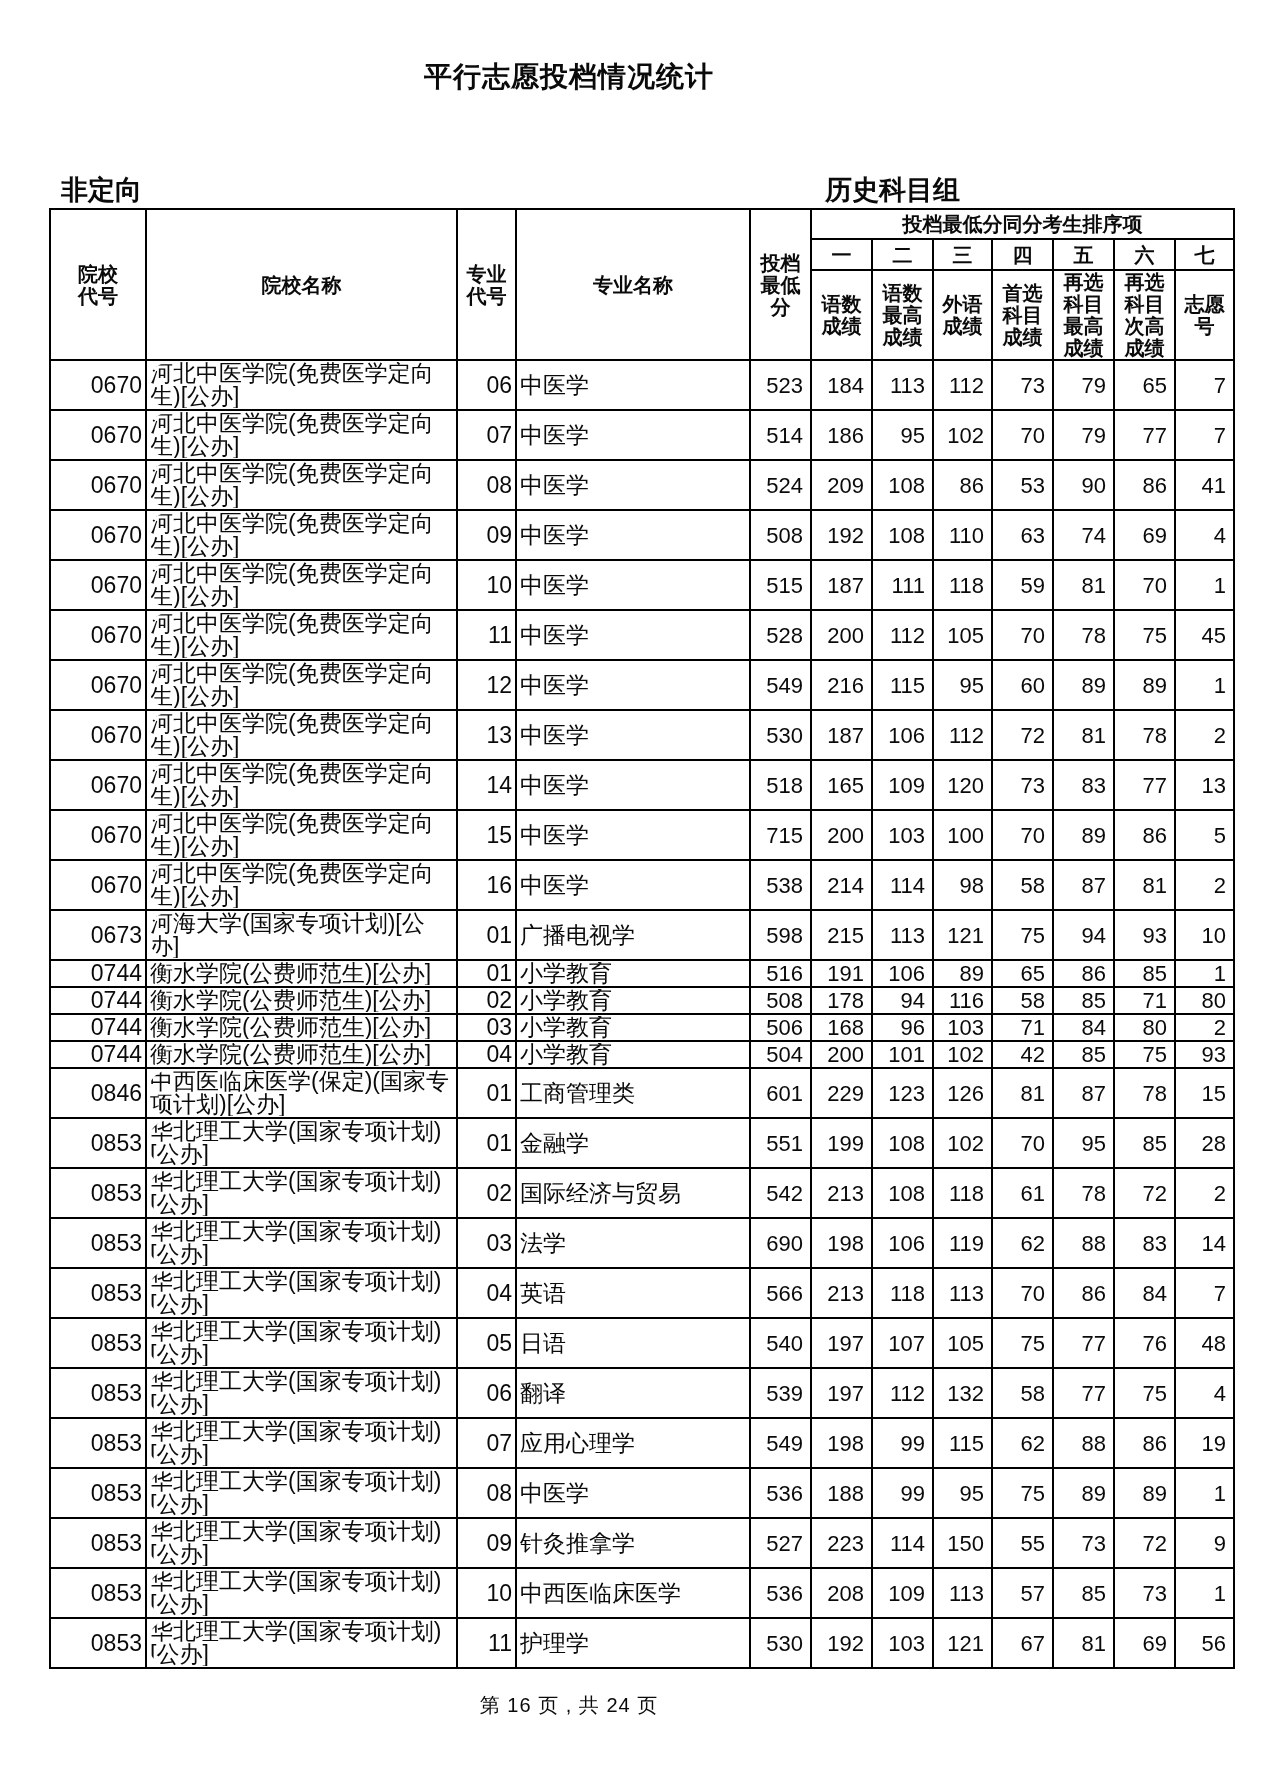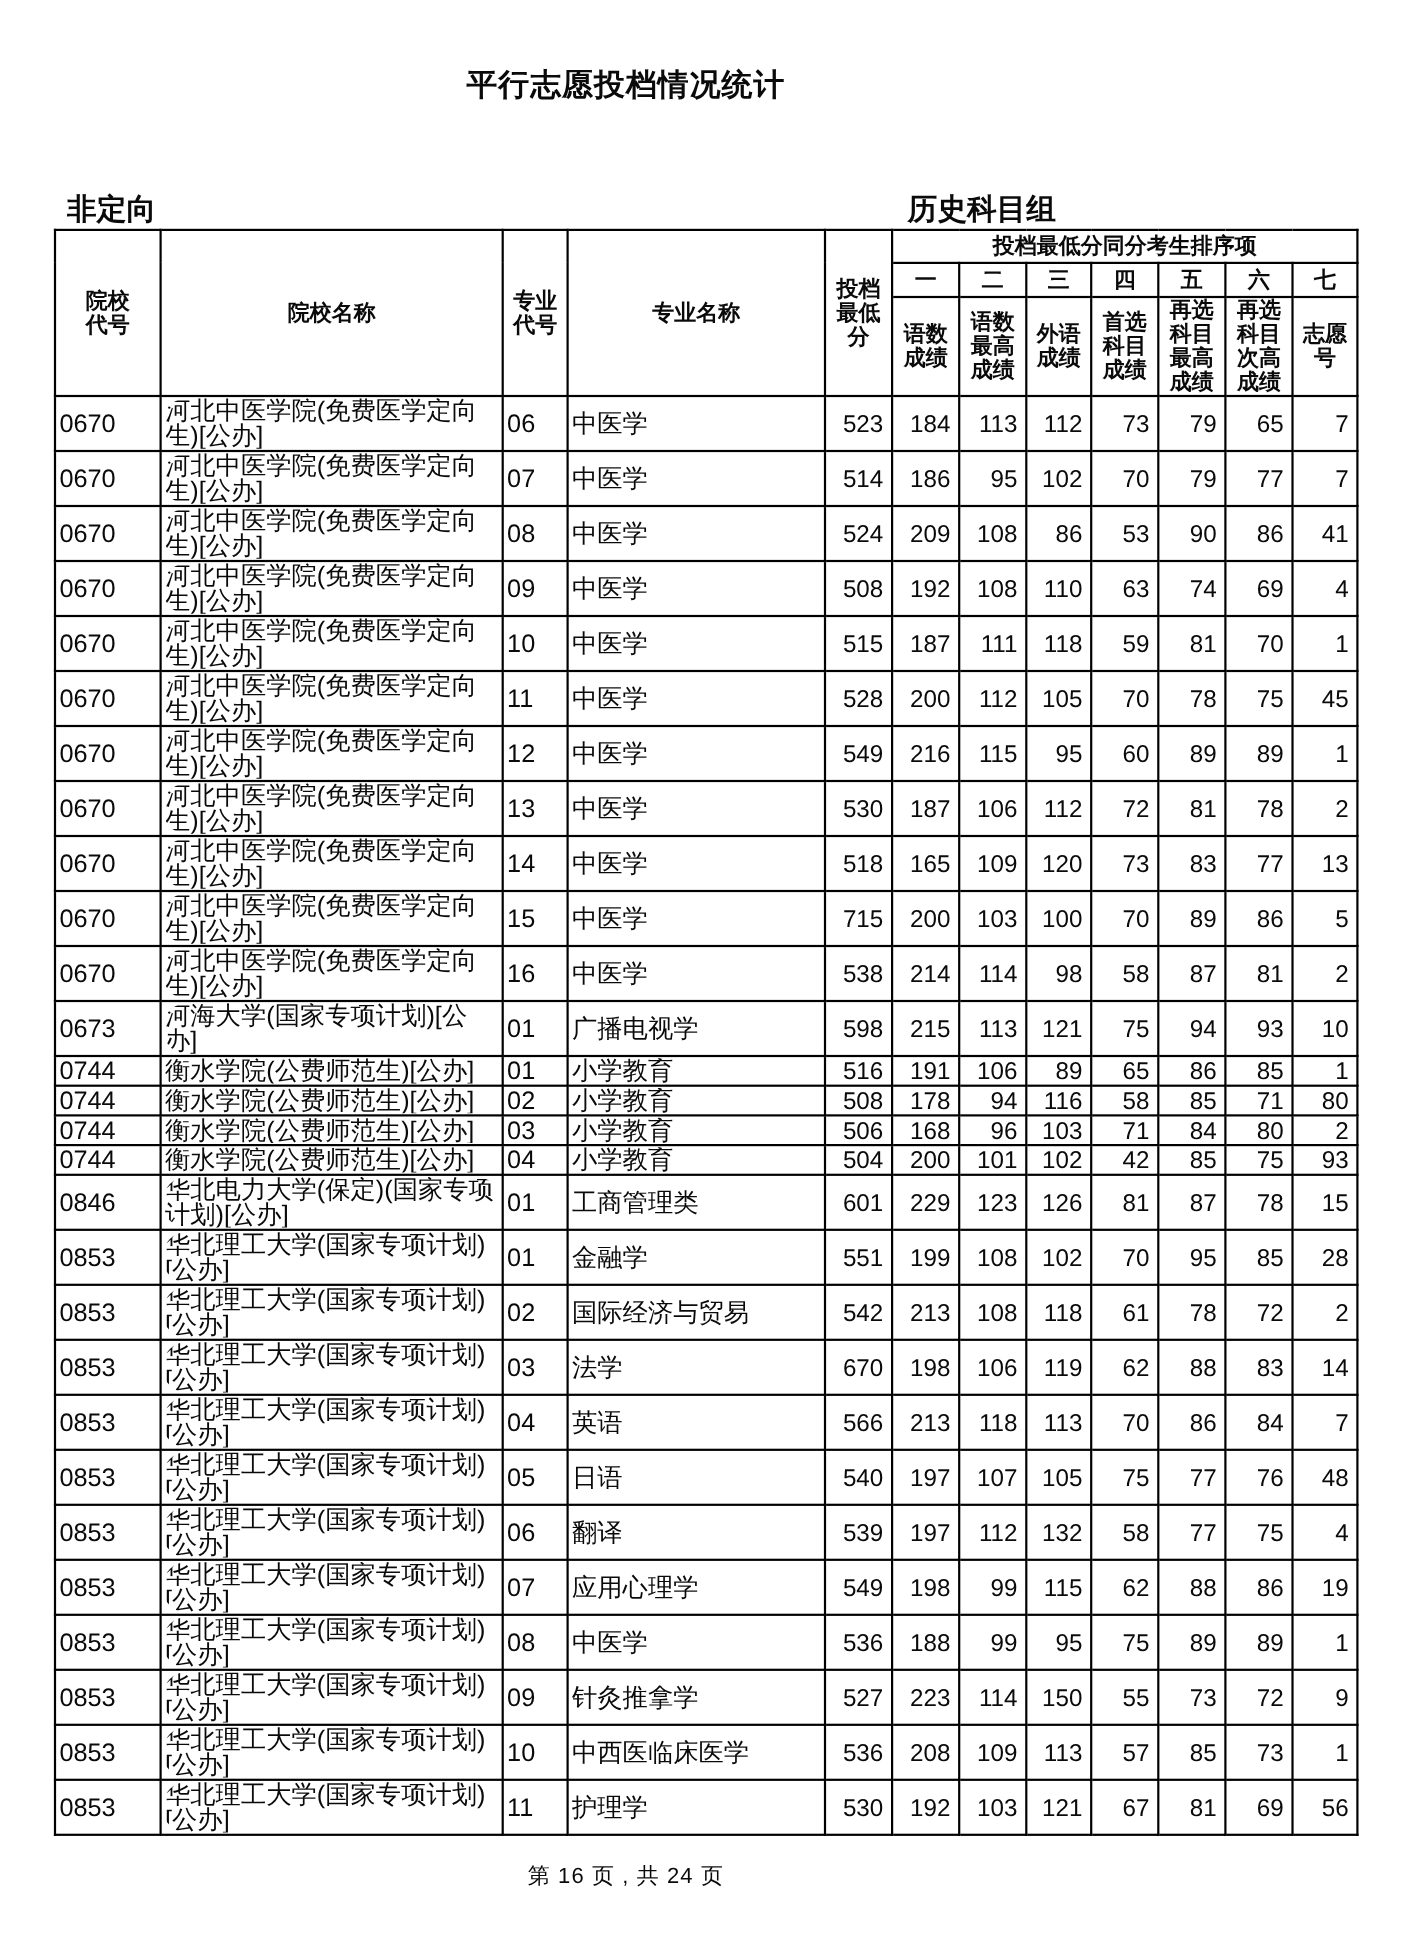--- a/index.html
+++ b/index.html
@@ -26,21 +26,21 @@
   .tbl th{
     font-size:20px;font-weight:bold;text-align:center;vertical-align:middle;
     padding:0;line-height:22px;white-space:pre-line;
   }
   tr.hr1{height:30px;}
   tr.hr2{height:31px;}
   tr.hr3{height:90px;}
   .tbl td{
     font-size:23px;line-height:23px;padding:1px 3px;vertical-align:middle;
   }
-  td.c0,td.c2{text-align:left;}
+  td.c0,td.c2{text-align:right;}
   td.c1,td.c3{text-align:left;word-break:break-all;border-radius:24px;}
   td.c4,td.c5,td.c6,td.c7,td.c8,td.c9,td.c10,td.c11{
     text-align:right;padding-right:7px;font-size:22px;
   }
   .footer{
     position:absolute;left:49px;top:1692px;width:1040px;
     text-align:center;font-size:20px;letter-spacing:1px;
   }
 </style>
 </head>
@@ -337,21 +337,21 @@
           <td class="c5">200</td>
           <td class="c6">101</td>
           <td class="c7">102</td>
           <td class="c8">42</td>
           <td class="c9">85</td>
           <td class="c10">75</td>
           <td class="c11">93</td>
         </tr>
         <tr>
           <td class="c0">0846</td>
-          <td class="c1">华北电力大学(保定)(国家专项计划)[公办]</td>
+          <td class="c1">中西医临床医学(保定)(国家专项计划)[公办]</td>
           <td class="c2">01</td>
           <td class="c3">工商管理类</td>
           <td class="c4">601</td>
           <td class="c5">229</td>
           <td class="c6">123</td>
           <td class="c7">126</td>
           <td class="c8">81</td>
           <td class="c9">87</td>
           <td class="c10">78</td>
           <td class="c11">15</td>
@@ -382,21 +382,21 @@
           <td class="c8">61</td>
           <td class="c9">78</td>
           <td class="c10">72</td>
           <td class="c11">2</td>
         </tr>
         <tr>
           <td class="c0">0853</td>
           <td class="c1">华北理工大学(国家专项计划)[公办]</td>
           <td class="c2">03</td>
           <td class="c3">法学</td>
-          <td class="c4">670</td>
+          <td class="c4">690</td>
           <td class="c5">198</td>
           <td class="c6">106</td>
           <td class="c7">119</td>
           <td class="c8">62</td>
           <td class="c9">88</td>
           <td class="c10">83</td>
           <td class="c11">14</td>
         </tr>
         <tr>
           <td class="c0">0853</td>

